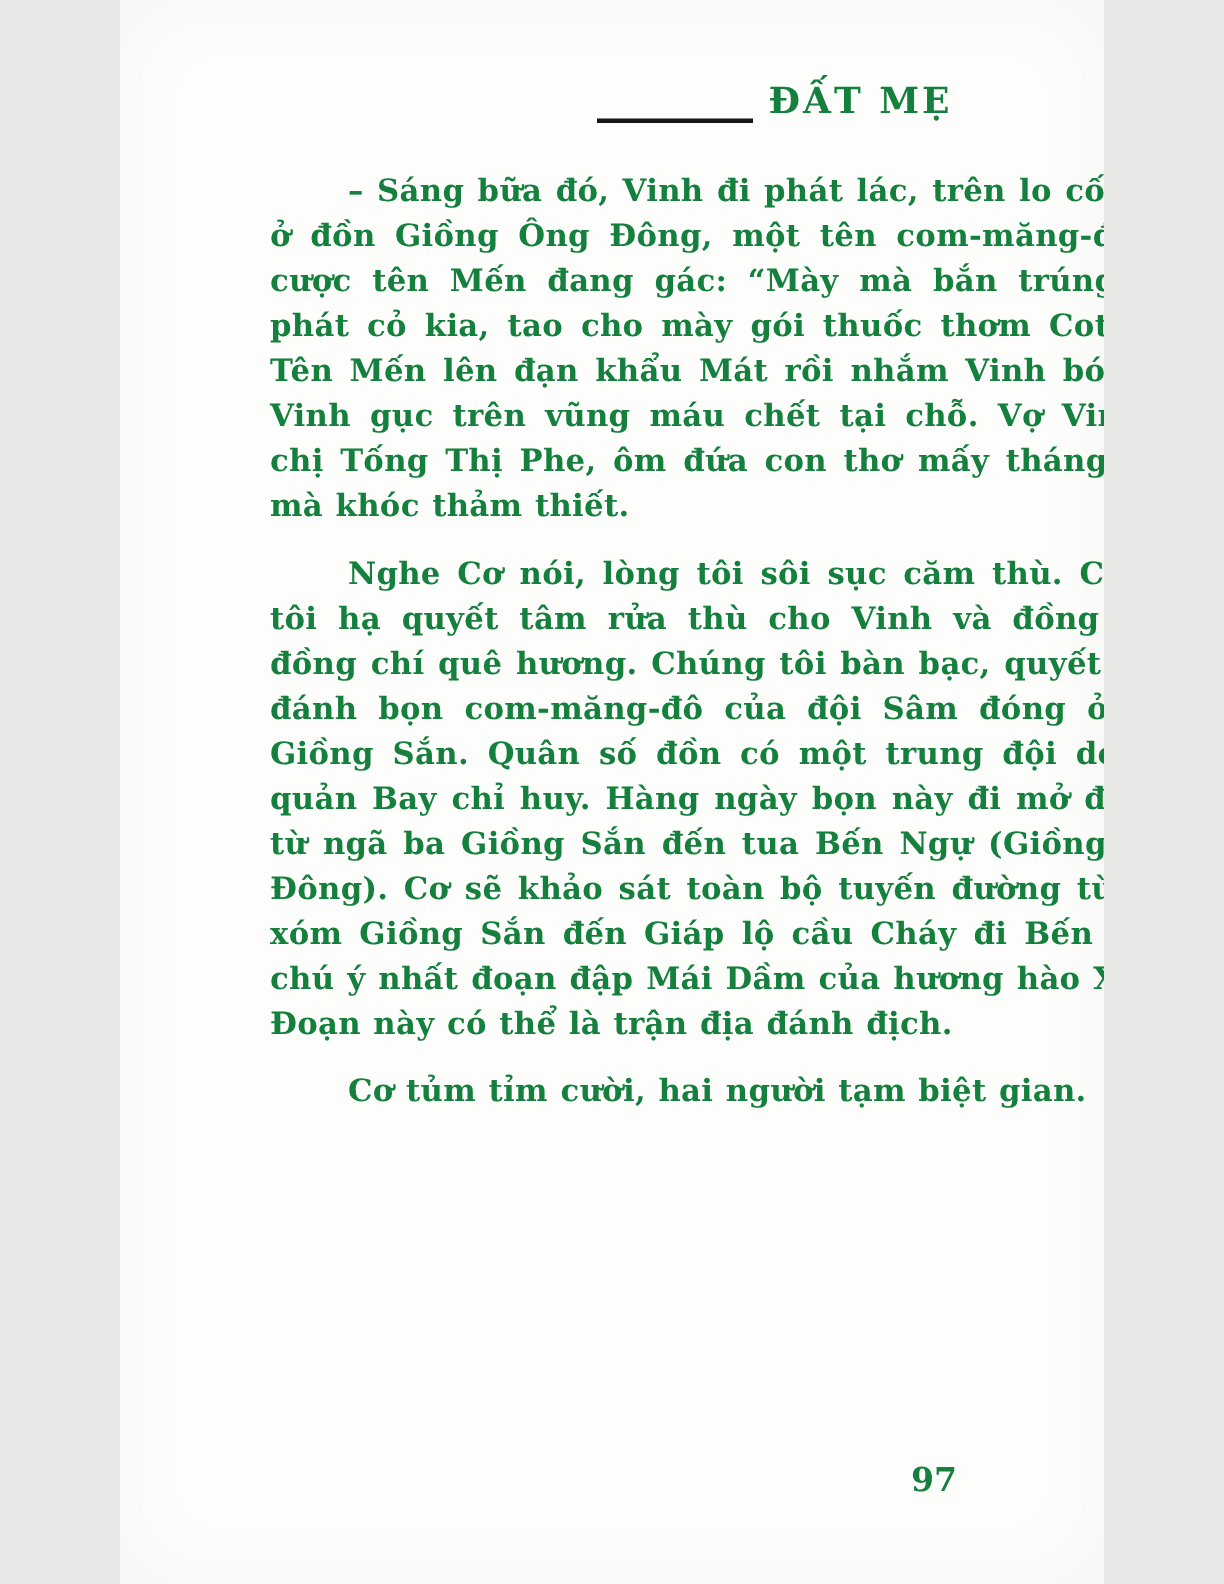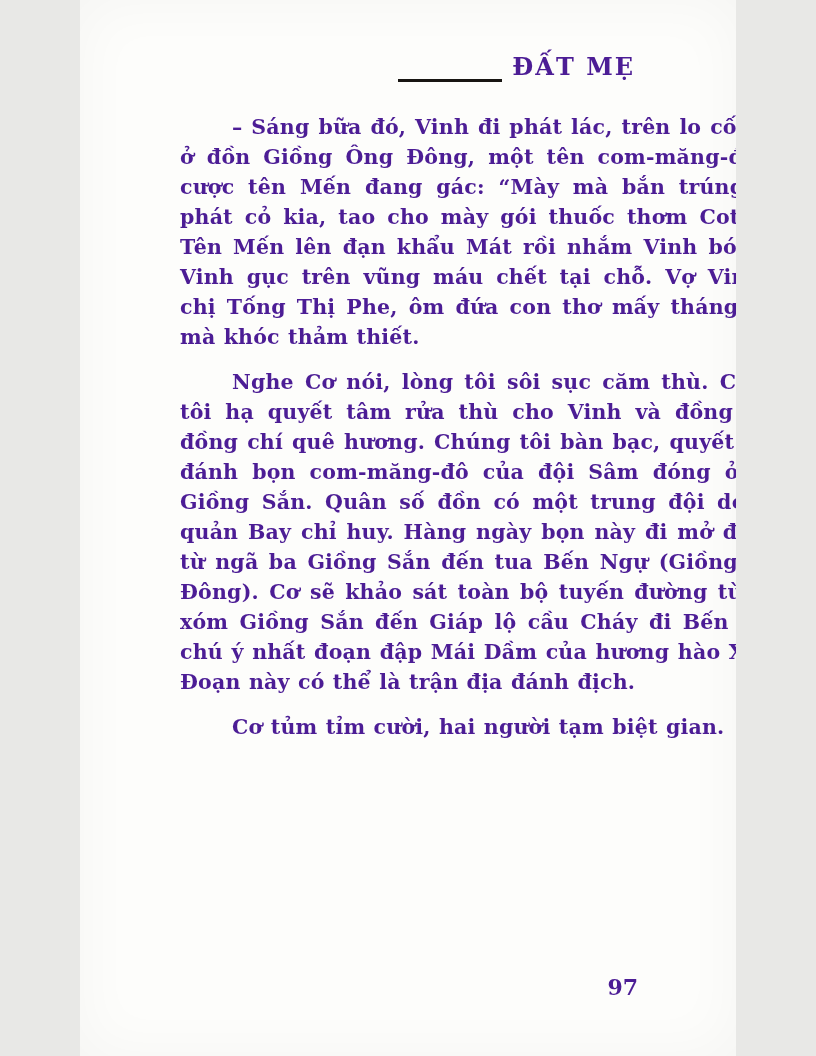--- a/index.html
+++ b/index.html
@@ -9,21 +9,21 @@
   }
   .page {
     position: relative;
     width: 656px;
     height: 1056px;
     margin: 0 auto;
     background: #fdfdfb;
     box-shadow: inset 0 0 60px rgba(0,0,0,0.035);
     box-sizing: border-box;
     font-family: "DejaVu Serif", "Liberation Serif", serif;
-    color: #4c1d95;
+    color: #15803d;
     overflow: hidden;
   }
   .running-head {
     position: absolute;
     top: 52px;
     left: 100px;
     right: 101px;
     display: flex;
     justify-content: flex-end;
     align-items: baseline;

